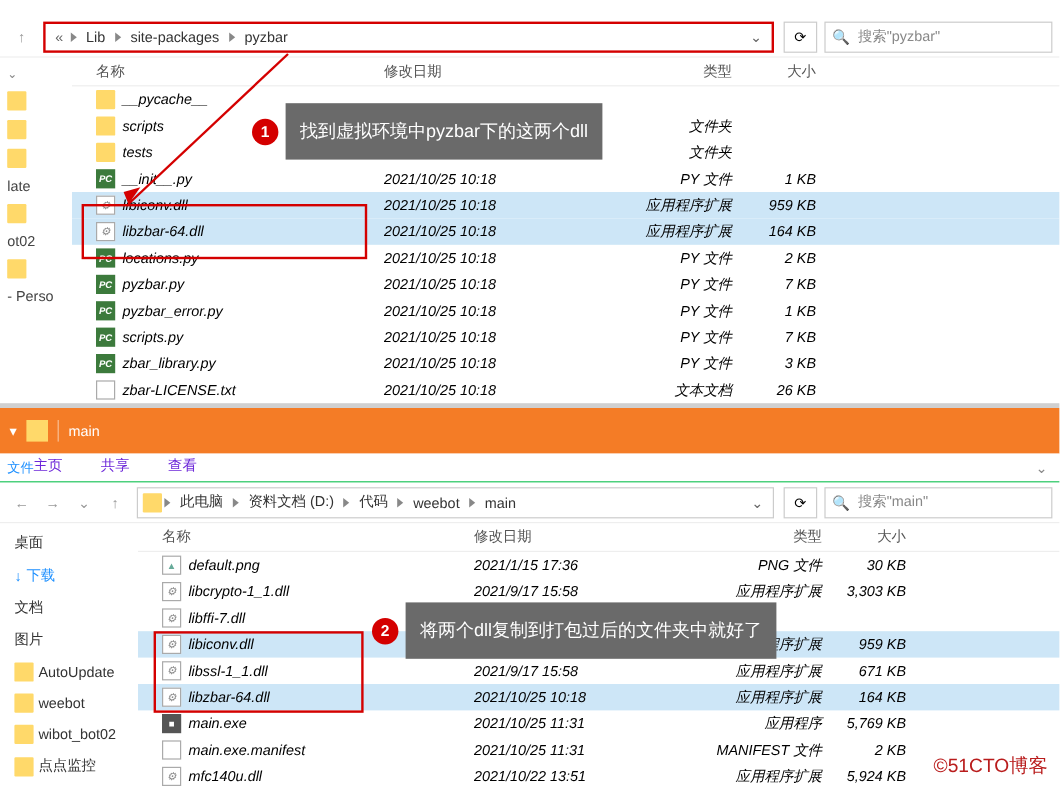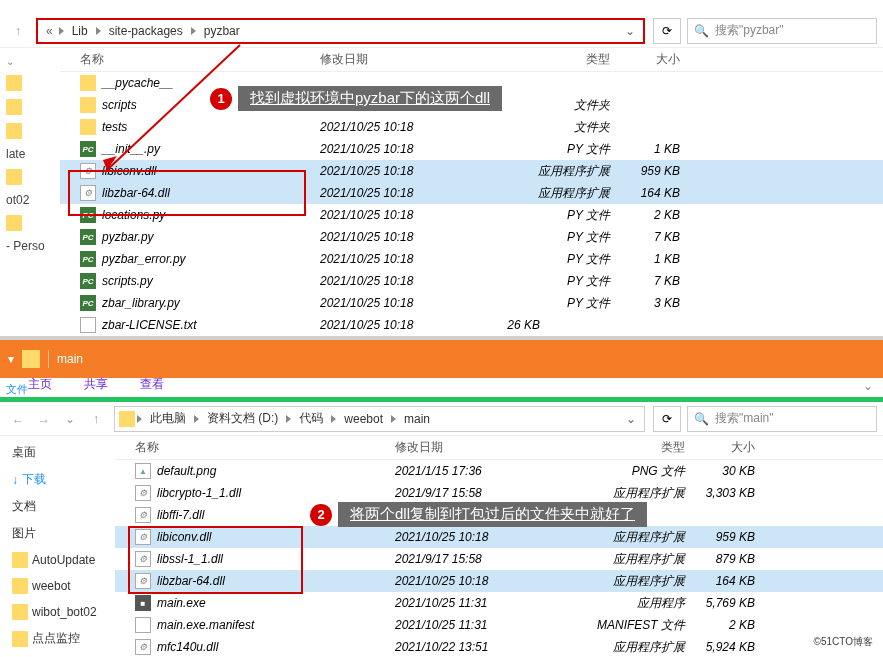--- a/index.html
+++ b/index.html
@@ -9,48 +9,48 @@
 .nav-btns { display: flex; gap: 2px; }
 .nav-btn { width: 24px; height: 24px; display: flex; align-items: center; justify-content: center; color: #999; }
 .crumbs { flex: 1; height: 26px; border: 1px solid #ccc; display: flex; align-items: center; padding: 0 4px; gap: 2px; background: #fff; }
 .crumbs.red-box { border: 2px solid #d40000; }
 .crumb { padding: 2px 6px; color: #333; }
 .sep { color: #888; font-size: 10px; }
 .chev { color: #666; padding: 0 4px; }
 .refresh { width: 28px; height: 26px; border: 1px solid #ccc; display: flex; align-items: center; justify-content: center; margin-left: 2px; }
 .search { width: 190px; height: 26px; border: 1px solid #ccc; display: flex; align-items: center; padding: 0 6px; gap: 6px; color: #888; }
 .search .mag { color: #666; }
-.tabs-bar { height: 24px; background: #fff; display: flex; align-items: flex-end; border-bottom: 5px solid #22c55e; padding-left: 20px; gap: 16px; }
+.tabs-bar { height: 24px; background: #fff; display: flex; align-items: flex-end; border-bottom: 1px solid #22c55e; padding-left: 20px; gap: 16px; }
 .tab { padding: 4px 8px; color: #6d28d9; font-size: 12px; }
 .content { display: flex; }
 .sidebar { width: 60px; padding: 6px 4px; font-size: 12px; color: #444; display: flex; flex-direction: column; gap: 4px; }
 .sb-item { display: flex; align-items: center; gap: 4px; padding: 2px; white-space: nowrap; overflow: hidden; }
 .files { flex: 1; }
 .cols { display: flex; height: 24px; align-items: center; border-bottom: 1px solid #eee; color: #555; }
 .c-name { padding-left: 20px; }
 .row { display: flex; height: 22px; align-items: center; font-style: italic; }
 .row.sel { background: #cde6f7; }
 .row .c-name { display: flex; align-items: center; gap: 6px; padding-left: 20px; }
 .ico { width: 16px; height: 16px; display: inline-flex; align-items: center; justify-content: center; font-size: 11px; }
 .ico.folder { background: #ffd96a; border-radius: 1px; }
 .ico.py { background: #3c7a3c; color: #fff; font-size: 8px; font-weight: bold; }
 .ico.dll { background: #fff; border: 1px solid #aaa; color: #888; font-size: 9px; }
 .ico.txt { background: #fff; border: 1px solid #aaa; }
 .ico.png { background: #fff; border: 1px solid #aaa; color: #6a9; font-size: 8px; }
 .ico.exe { background: #555; color: #fff; font-size: 8px; }
 .red-outline { position: absolute; border: 2px solid #d40000; pointer-events: none; }
 .callout { position: absolute; display: flex; align-items: center; gap: 0; z-index: 10; }
 .callout .num { width: 22px; height: 22px; border-radius: 50%; background: #d40000; color: #fff; display: flex; align-items: center; justify-content: center; font-weight: bold; font-size: 13px; }
-.callout .txt { background: #6a6a6a; color: #fff; padding: 3px 12px; font-size: 15px; margin-left: 6px; text-decoration: underline; }
+.callout .txt { background: #6a6a6a; color: #fff; padding: 14px 12px; font-size: 15px; margin-left: 6px; }
 .divider { height: 4px; background: #d0d0d0; }
 .win2-top { background: #f47c26; height: 38px; display: flex; align-items: center; padding: 0 8px; gap: 8px; }
 .win2-top .ficon { width: 18px; height: 18px; background: #ffd96a; }
 .win2-top .sep2 { width: 1px; height: 18px; background: rgba(255,255,255,0.5); }
 .win2-top .title { color: #fff; font-size: 12px; }
-.watermark { position: absolute; right: 10px; bottom: 8px; color: #404040; font-size: 10px; }
+.watermark { position: absolute; right: 10px; bottom: 8px; color: #b91c1c; font-size: 16px; }
 .tri { width: 0; height: 0; border-top: 4px solid transparent; border-bottom: 4px solid transparent; border-left: 5px solid #888; display: inline-block; }
 .expand-ic { color: #888; font-size: 10px; }
 .top-win1 { display: flex; align-items: center; height: 14px; padding: 0 8px; gap: 8px; background: #fff; }
 
 .c-name { width: 310px; }
 .c-date { width: 150px; }
 .c-type { width: 140px; text-align: right; }
 .c-size { width: 90px; text-align: right; padding-right: 20px; }
 .w1 .c-name { width: 260px; }
 .w2 .c-name { width: 280px; }
@@ -212,20 +212,21 @@
             <div class="c-date">2021/10/25 10:18</div>
             <div class="c-type">PY 文件</div>
             <div class="c-size">3 KB</div>
           </div>
           <div class="row">
             <div class="c-name">
               <span class="ico txt"></span>
               <span>zbar-LICENSE.txt</span>
             </div>
             <div class="c-date">2021/10/25 10:18</div>
+            <div class="c-type">文本文档</div>
             <div class="c-size">26 KB</div>
           </div>
         </div>
     </div>
   </div>
 
   <div class="red-outline" style="left:68px; top:170px; width:238px; height:46px;"></div>
 
   <svg class="arrow-svg" style="left:95px; top:40px; width:150px; height:145px;">
     <line x1="145" y1="5" x2="12" y2="130" stroke="#d40000" stroke-width="2"></line>
@@ -356,21 +357,21 @@
             <div class="c-type">应用程序扩展</div>
             <div class="c-size">959 KB</div>
           </div>
           <div class="row">
             <div class="c-name">
               <span class="ico dll">⚙</span>
               <span>libssl-1_1.dll</span>
             </div>
             <div class="c-date">2021/9/17 15:58</div>
             <div class="c-type">应用程序扩展</div>
-            <div class="c-size">879 KB</div>
+            <div class="c-size">671 KB</div>
           </div>
           <div class="row sel">
             <div class="c-name">
               <span class="ico dll">⚙</span>
               <span>libzbar-64.dll</span>
             </div>
             <div class="c-date">2021/10/25 10:18</div>
             <div class="c-type">应用程序扩展</div>
             <div class="c-size">164 KB</div>
           </div>

